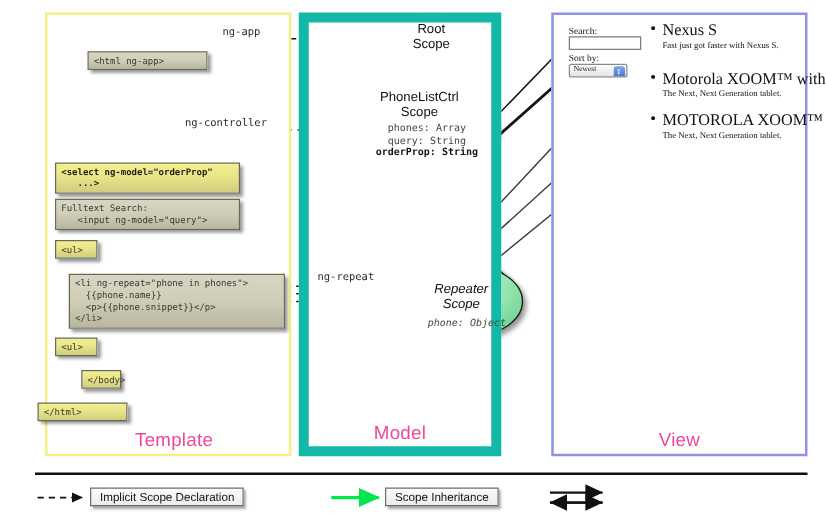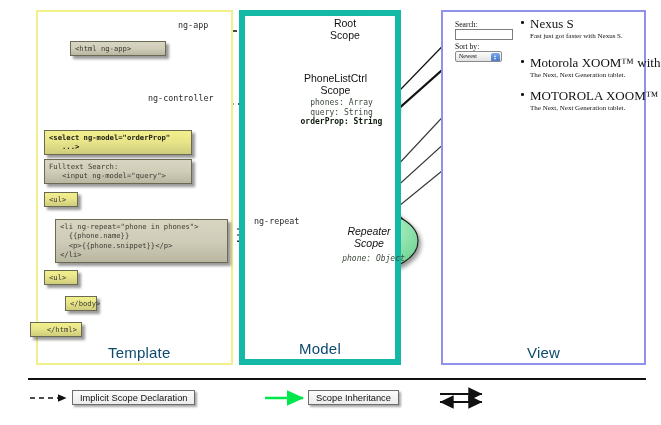--- a/index.html
+++ b/index.html
@@ -9,26 +9,26 @@
     font-family:"Liberation Sans", sans-serif;
     overflow:hidden;
     position:relative;
   }
   #stage{position:absolute;left:0;top:0;width:661px;height:425px;}
   svg#art{position:absolute;left:0;top:0;width:661px;height:425px;}
 
   
   .panel{position:absolute;background:#ffffff;box-sizing:border-box;}
   .panel-template{left:36px;top:10px;width:197px;height:355px;border:2px solid #f2f08a;}
-  .panel-model{left:239px;top:10px;width:162px;height:355px;border:6px solid #14b8a6;}
+  .panel-model{left:239px;top:10px;width:162px;height:355px;border:8px solid #14b8a6;}
   .panel-view{left:441px;top:10px;width:205px;height:355px;border:2px solid #8f92e8;}
 
   .panel-title{
     position:absolute;bottom:2px;left:0;right:0;
-    text-align:center;font-size:15px;color:#0c4a6e;
+    text-align:center;font-size:15px;color:#ec4899;
     letter-spacing:.2px;
   }
   .panel-template .panel-title{text-align:left;padding-left:70px;}
 
   
   .codebox{
     position:absolute;box-sizing:border-box;
     border:1px solid #6a6a52;
     background:linear-gradient(to bottom,#f2f08c 0%,#e8e58a 45%,#cfcd7c 100%);
     color:#3a3a30;
@@ -232,21 +232,21 @@
 
   <div class="codebox grey" style="left:55px;top:219px;width:173px;">&lt;li ng-repeat="phone in phones"&gt;
   {{phone.name}}
   &lt;p&gt;{{phone.snippet}}&lt;/p&gt;
 &lt;/li&gt;</div>
 
   <div class="codebox" style="left:44px;top:270px;width:34px;">&lt;ul&gt;</div>
 
   <div class="codebox" style="left:37px;top:296px;width:32px;margin-left:28px;">&lt;/body&gt;</div>
 
-  <div class="codebox" style="left:30px;top:322px;width:52px;text-align:right;">&lt;/html&gt;</div>
+  <div class="codebox" style="left:30px;top:322px;width:72px;">&lt;/html&gt;</div>
 
   <div class="edge-label" style="left:178px;top:20px;">ng-app</div>
   <div class="edge-label" style="left:148px;top:93px;">ng-controller</div>
   <div class="edge-label" style="left:254px;top:216px;">ng-repeat</div>
 
   <div class="scope-label" style="left:311px;top:17px;width:68px;">
     <div class="scope-title">Root</div>
     <div class="scope-title">Scope</div>
   </div>
 

